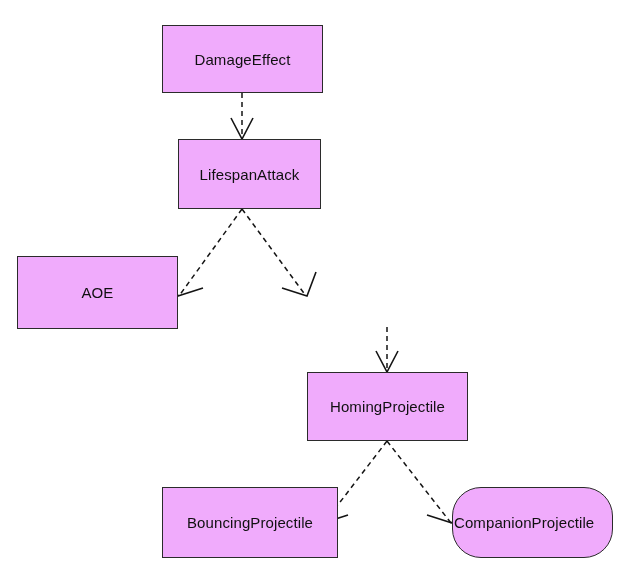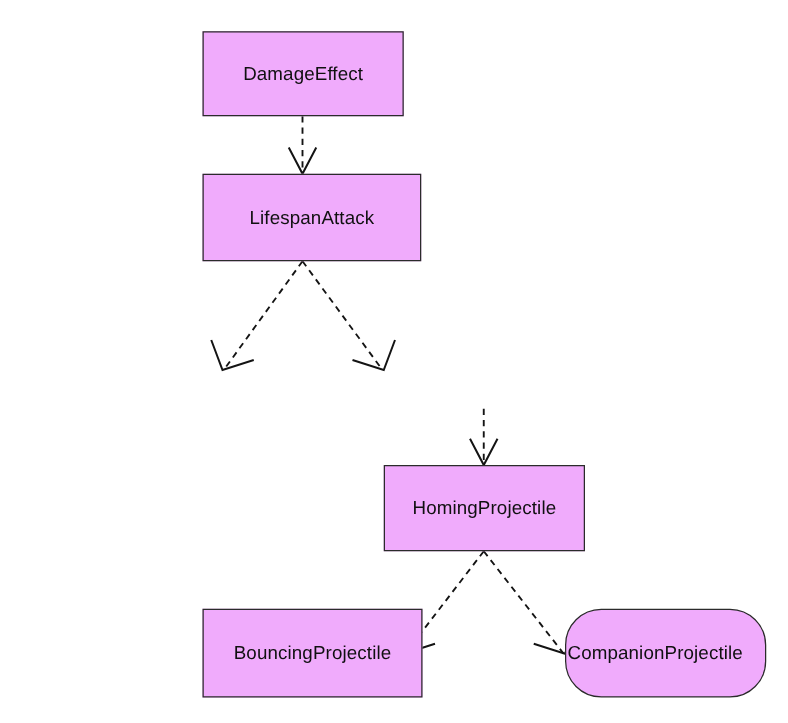--- a/index.html
+++ b/index.html
@@ -97,24 +97,27 @@
     <g>
       <line class="edge-line" x1="387" y1="441" x2="451" y2="523"></line>
       <path class="edge-head" d="M 461 499 L 452 523 L 427 515"></path>
     </g>
   </svg>
 
   <div class="node" style="left:162px; top:25px; width:161px; height:68px;">
     <span class="node-label">DamageEffect</span>
   </div>
 
-  <div class="node" style="left:162px; top:139px; width:175px; height:70px;">
+  <div class="node" style="left:178px; top:139px; width:143px; height:70px;">
     <span class="node-label">LifespanAttack</span>
   </div>
 
+  <div class="node" style="left:17px; top:256px; width:161px; height:73px;">
+    <span class="node-label">AOE</span>
+  </div>
 
 
   <div class="node" style="left:307px; top:372px; width:161px; height:69px;">
     <span class="node-label">HomingProjectile</span>
   </div>
 
   <div class="node" style="left:162px; top:487px; width:176px; height:71px;">
     <span class="node-label">BouncingProjectile</span>
   </div>
 

